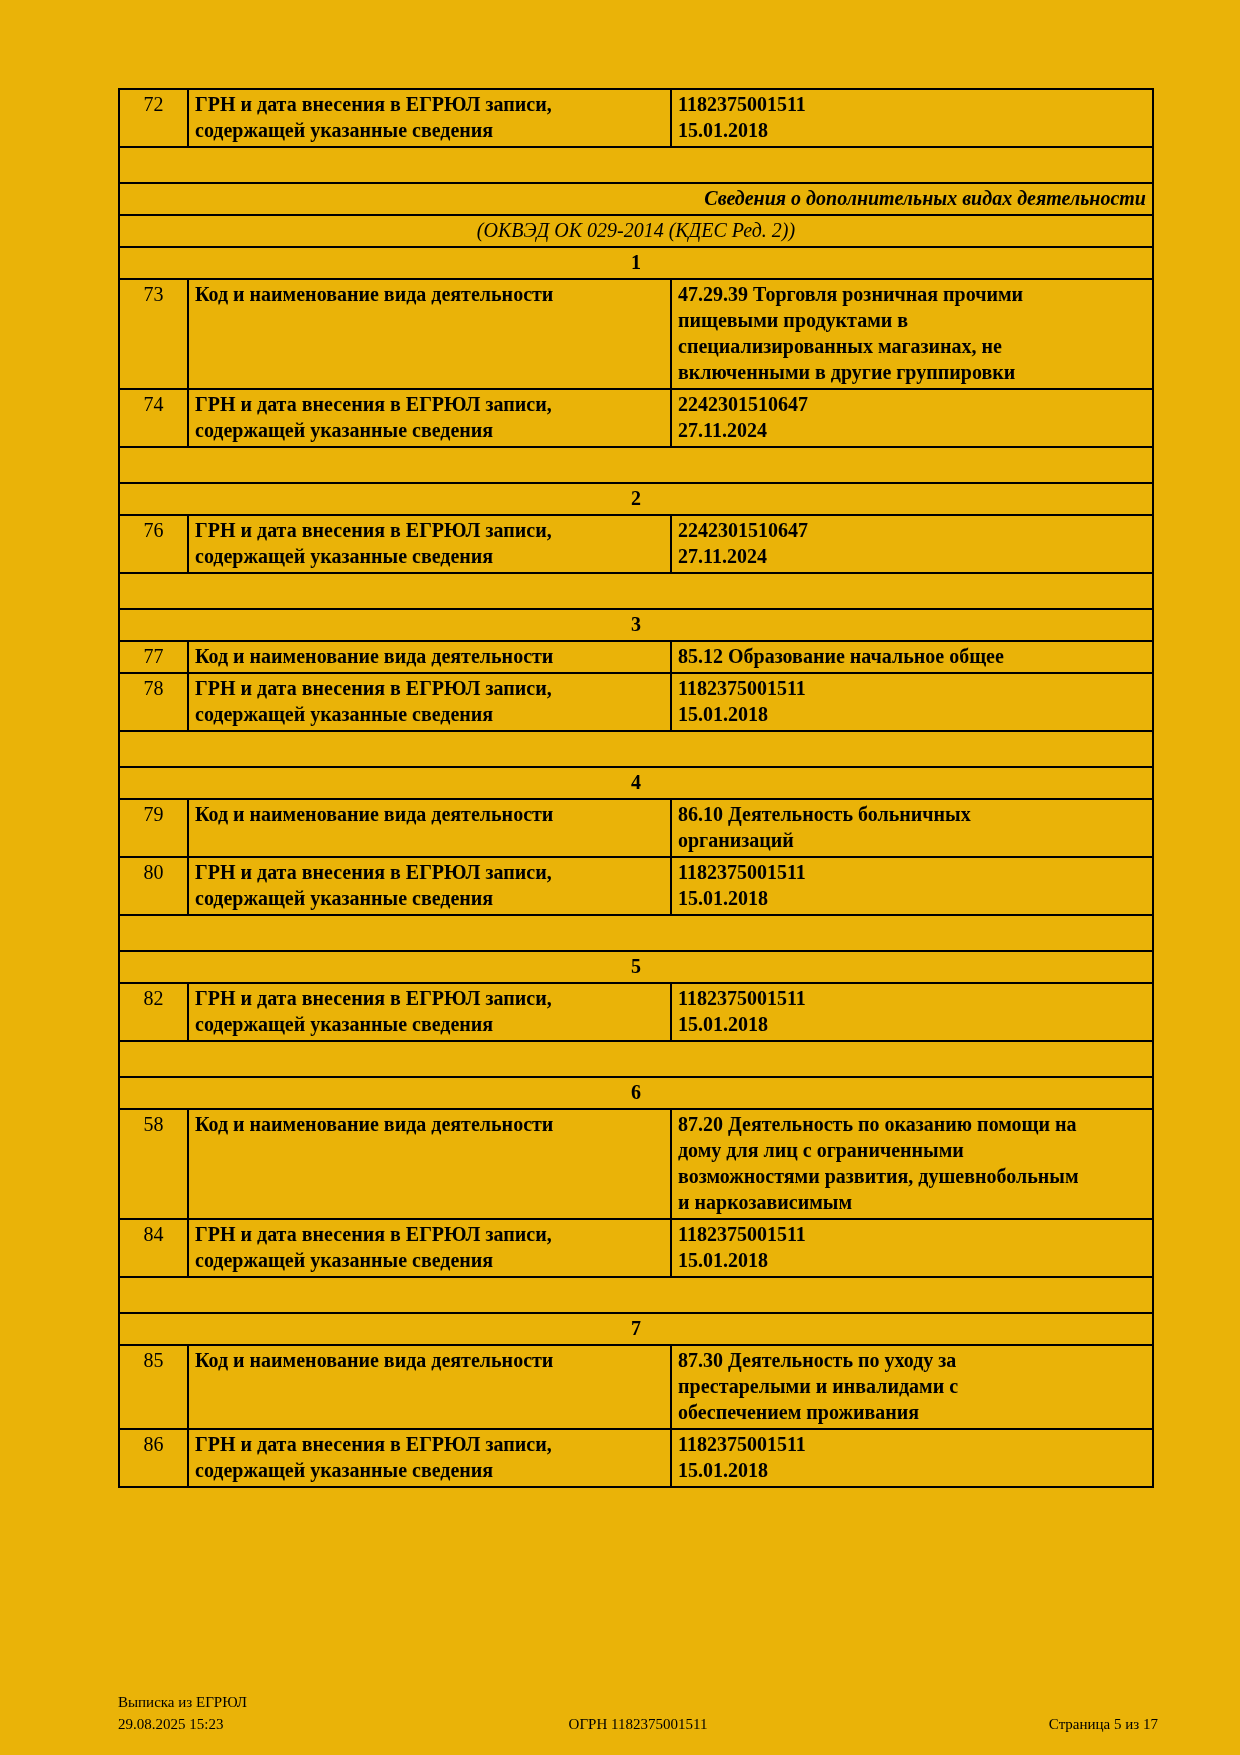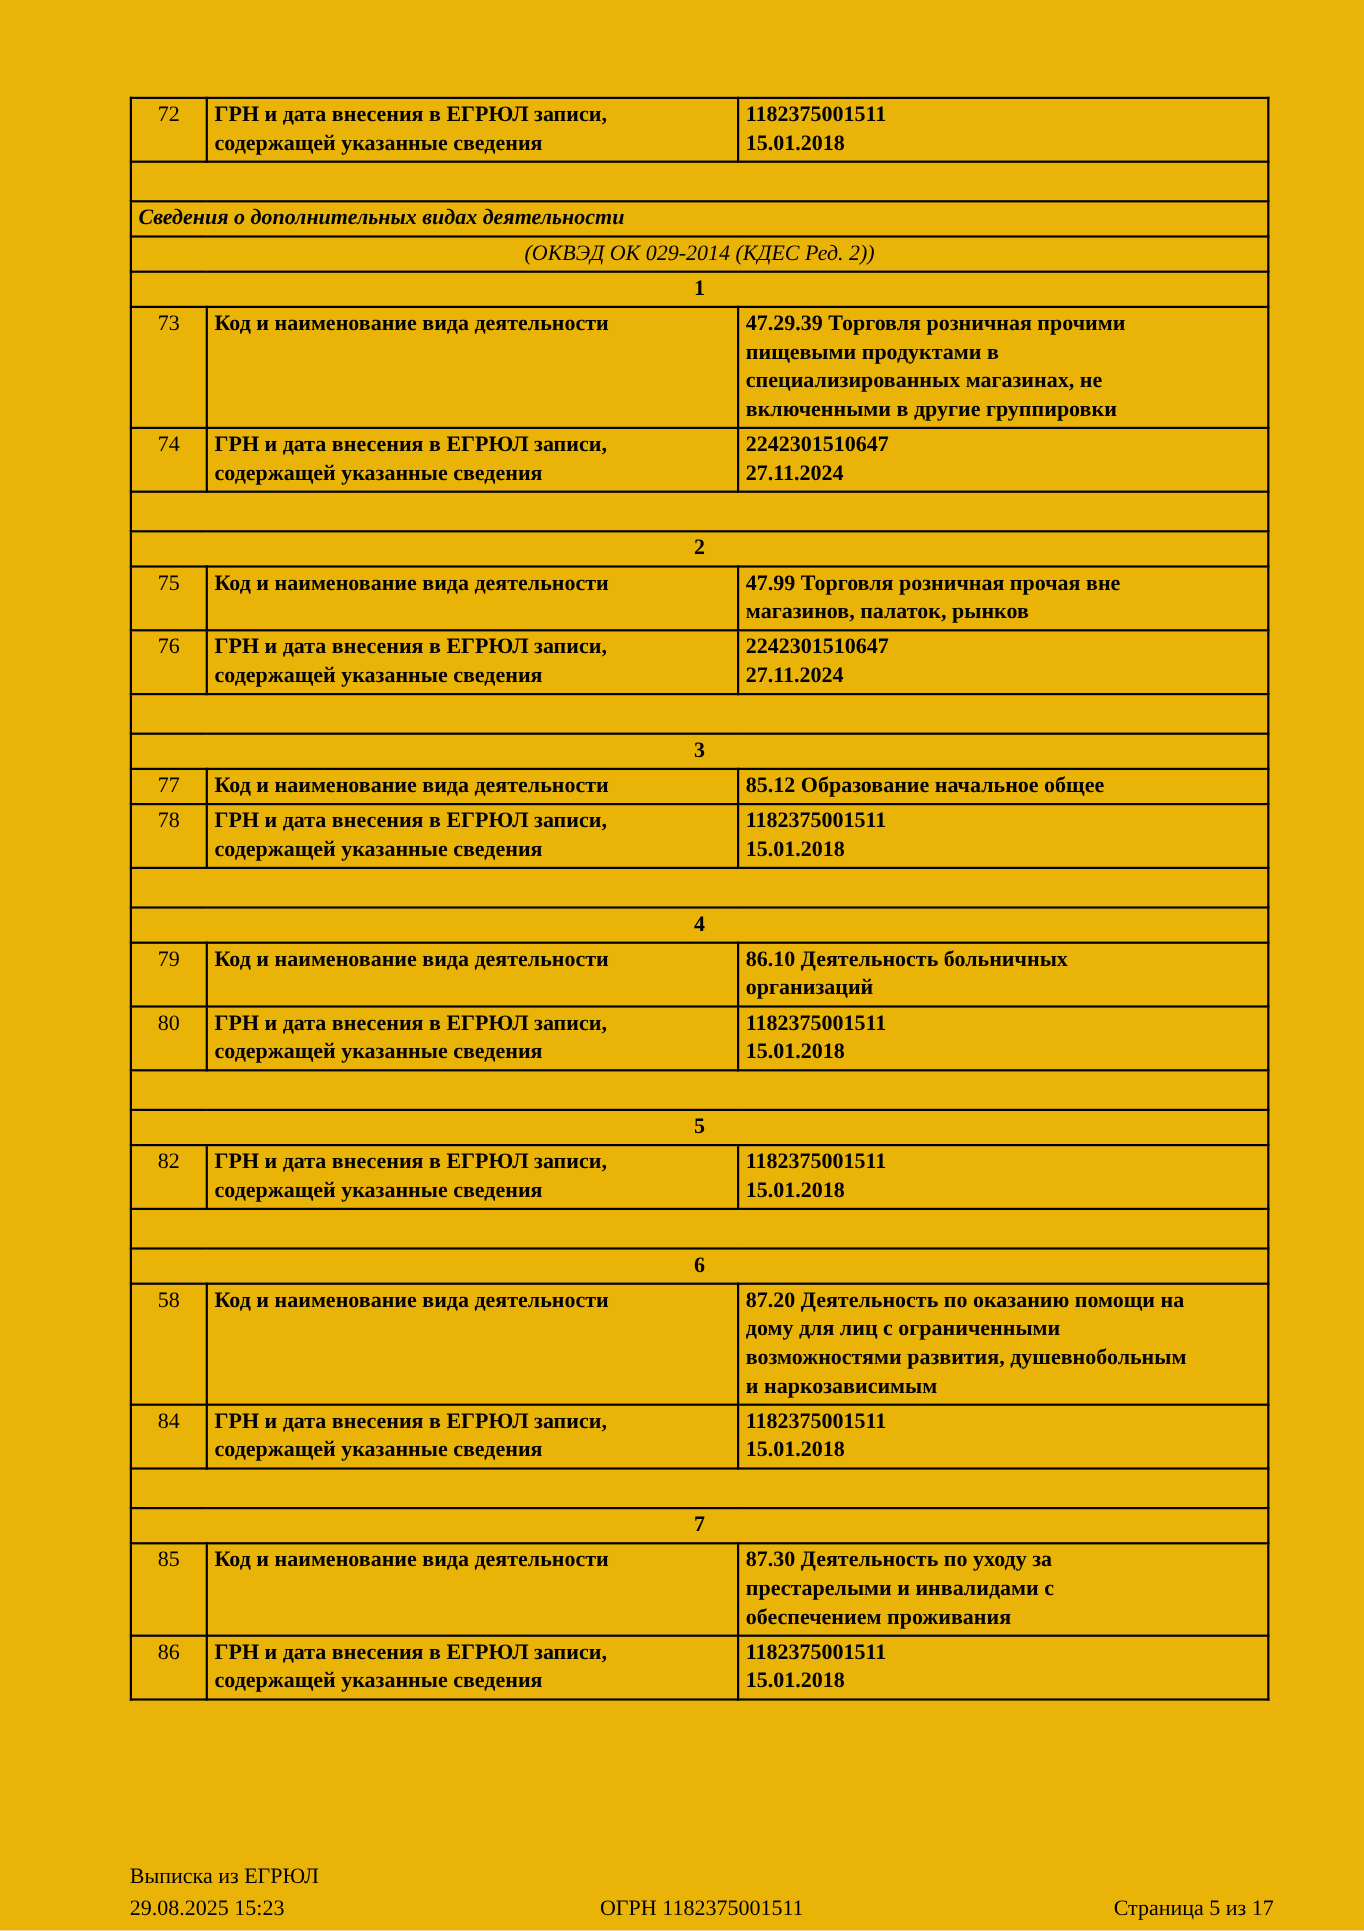--- a/index.html
+++ b/index.html
@@ -42,21 +42,21 @@
   td.cell-label,
   td.cell-value {
     white-space: pre-line;
     font-weight: bold;
   }
   tr.spacer-row td {
     height: 34px;
     padding: 0;
   }
   td.cell-doc-title {
-    text-align: left;
+    text-align: right;
     font-weight: bold;
     font-style: italic;
     font-size: 21px;
     padding-top: 4px;
     padding-bottom: 6px;
   }
   td.cell-okved-subtitle {
     text-align: center;
     font-style: italic;
     font-size: 21px;
@@ -71,21 +71,21 @@
     padding-bottom: 7px;
   }
   .footer {
     position: absolute;
     left: 118px;
     top: 1692px;
     width: 1040px;
     display: grid;
     grid-template-columns: 1fr 1fr 1fr;
     align-items: end;
-    font-size: 20px;
+    font-size: 15px;
     line-height: 1.45;
   }
   .footer-left   { text-align: left; }
   .footer-center { text-align: center; margin-top: 16px; }
   .footer-right  { text-align: right; }
 </style>
 </head>
 <body>
 
 <div class="page">
@@ -134,26 +134,20 @@
 содержащей указанные сведения</td>
         <td class="cell-value">2242301510647
 27.11.2024</td>
       </tr>
       <tr class="spacer-row">
         <td colspan="3"></td>
       </tr>
 
       <tr class="section-number-row">
         <td colspan="3" class="cell-section-number">2</td>
-      </tr>
-      <tr class="entry-row">
-        <td class="cell-num">75</td>
-        <td class="cell-label">Код и наименование вида деятельности</td>
-        <td class="cell-value">47.99 Торговля розничная прочая вне
-магазинов, палаток, рынков</td>
       </tr>
       <tr class="entry-row">
         <td class="cell-num">76</td>
         <td class="cell-label">ГРН и дата внесения в ЕГРЮЛ записи,
 содержащей указанные сведения</td>
         <td class="cell-value">2242301510647
 27.11.2024</td>
       </tr>
       <tr class="spacer-row">
         <td colspan="3"></td>

